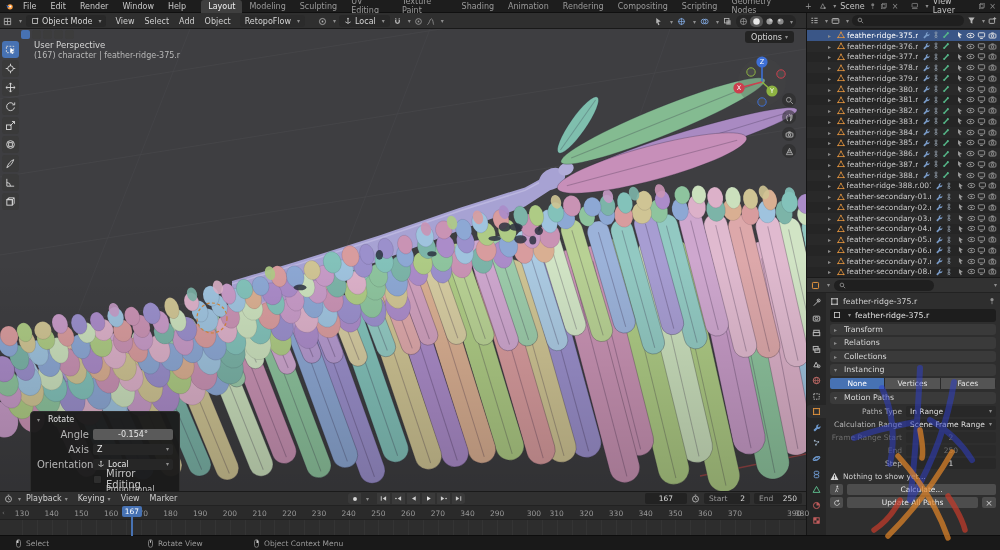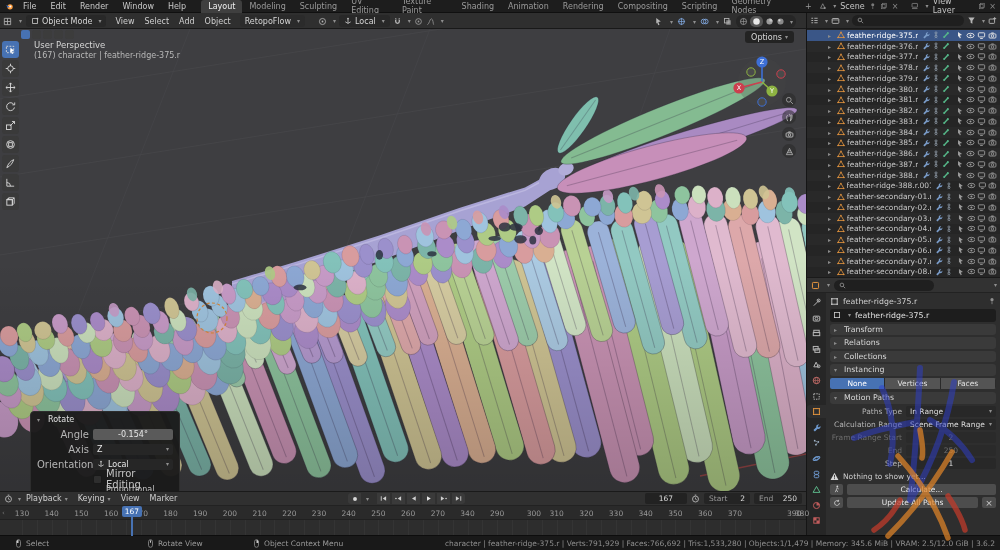--- a/index.html
+++ b/index.html
@@ -2035,21 +2035,20 @@
         <span style="position: absolute; top: 0px; bottom: 0px; width: 1px; background: rgb(52, 52, 52); left: 749.7px;"></span>
         <span style="position: absolute; top: 0px; bottom: 0px; width: 1px; background: rgb(52, 52, 52); left: 764.5px;"></span>
         <span style="position: absolute; top: 0px; bottom: 0px; width: 1px; background: rgb(52, 52, 52); left: 779.4px;"></span>
         <span style="position: absolute; top: 0px; bottom: 0px; width: 1px; background: rgb(52, 52, 52); left: 794.2px;"></span>
       </div>
     <div class="abs" id="playhead" style="top: 14px; width: 20px; height: 11px; background: rgb(71, 114, 179); border-radius: 2px; display: flex; align-items: center; justify-content: center; color: rgb(255, 255, 255); font-size: 7.5px; z-index: 3; left: 121.89px;">167</div>
     <div class="abs" id="playline" style="top: 25px; width: 1.5px; height: 19px; background: rgb(71, 114, 179); z-index: 2; left: 131.14px;"></div>
   </div>
 
   <div id="statusbar" class="abs">
-    <span id="stats">character | feather-ridge-375.r | Verts:791,929 | Faces:766,692 | Tris:1,533,280 | Objects:1/1,479 | Memory: 345.6 MiB | VRAM: 2.5/12.0 GiB | 3.6.2</span>
   <div class="hint" style="left: 14px;">
         <svg viewBox="0 0 10 10" class="oic" style="width: 9px; height: 9px;">
           <use href="#sym-mouse-left" style="color: rgb(154, 154, 154);"></use>
         </svg>
         <span>Select</span>
       </div>
       <div class="hint" style="left: 146px;">
         <svg viewBox="0 0 10 10" class="oic" style="width: 9px; height: 9px;">
           <use href="#sym-mouse-middle" style="color: rgb(154, 154, 154);"></use>
         </svg>

